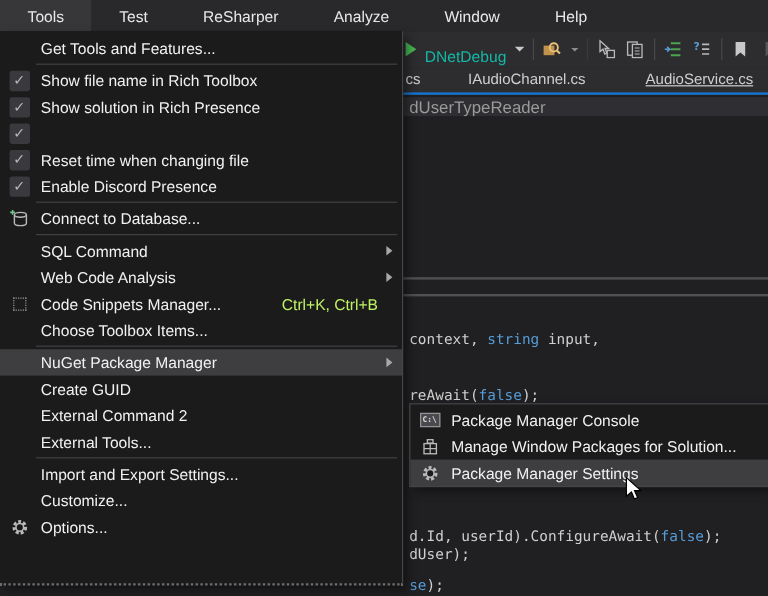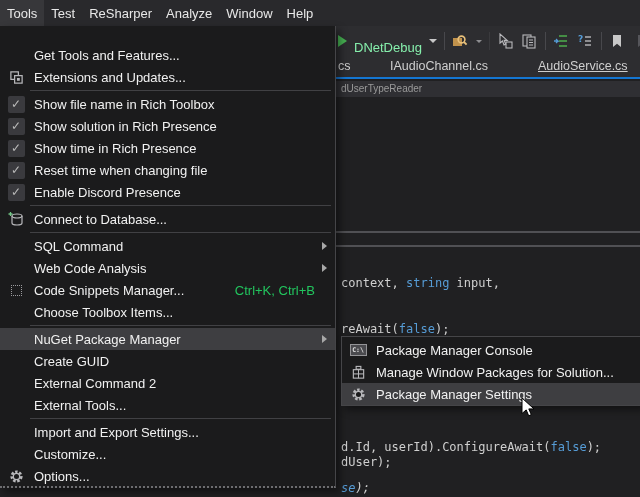--- a/index.html
+++ b/index.html
@@ -8,61 +8,61 @@
     --txt:#f1f1f1; --kw:#569cd6; --code:#cfcfcf; --accent:#1476d2;
   }
   *{box-sizing:border-box; margin:0; padding:0;}
   html,body{width:640px;height:497px;overflow:hidden;background:var(--editor-bg);
     font-family:"Liberation Sans", sans-serif;}
   .abs{position:absolute;}
 
   
   #menubar{left:0;top:0;width:640px;height:26px;background:var(--menubar-bg);
     display:flex;align-items:stretch;padding-left:0;z-index:5;}
-  .mb-item{display:flex;align-items:center;padding:0 7px;font-size:13px;color:#e8e8e8;cursor:default;}
+  .mb-item{display:flex;align-items:center;padding:0 23px;font-size:13px;color:#e8e8e8;cursor:default;}
   .mb-item.active{background:#37373a;}
 
   
   #toolbar{left:336px;right:0;top:26px;height:30px;background:var(--toolbar-bg);
     display:flex;align-items:center;gap:7px;padding-left:2px;overflow:hidden;}
   .tb-sep{width:1px;height:18px;background:#48484c;flex:0 0 auto;}
   .tb-sep.faint{background:#3a3a3d;}
   .tri-right{width:0;height:0;border-left:9px solid #47b353;border-top:6px solid transparent;border-bottom:6px solid transparent;}
   .caret{width:0;height:0;border-left:4px solid transparent;border-right:4px solid transparent;border-top:4px solid #c8c8c8;}
   .caret.small{border-left-width:3px;border-right-width:3px;border-top-width:3px;border-top-color:#8d8d90;}
-  #run-config{font-size:13px;color:#86efac;margin-top:13px;}
+  #run-config{font-size:13px;color:#14b8a6;margin-top:13px;}
   .tb-icon{width:17px;height:17px;display:inline-flex;align-items:center;justify-content:center;flex:0 0 auto;}
 
   
   #tabstrip{left:336px;right:0;top:56px;height:23px;background:var(--toolbar-bg);
     border-bottom:2px solid var(--accent);}
   .tab{position:absolute;top:0;height:21px;line-height:21px;font-size:12.5px;color:#cfcfcf;white-space:nowrap;cursor:default;}
 
   
   #breadcrumb{left:336px;right:0;top:81px;height:16px;background:#2f2f33;
-    font-size:10px;color:#9a9a9a;line-height:16px;padding-left:5px;overflow:hidden;}
+    font-size:14px;color:#9a9a9a;line-height:16px;padding-left:5px;overflow:hidden;}
 
   
   #editor{left:336px;right:0;top:97px;bottom:0;background:var(--editor-bg);}
   .member-sep{position:absolute;left:0;right:0;height:2px;background:#505054;}
   .code-line{position:absolute;left:5px;white-space:pre;font-family:"DejaVu Sans Mono", monospace;
     font-size:12px;line-height:15px;color:var(--code);text-align:center;}
   .code-line .kw{color:var(--kw);}
 
   
   #tools-menu{left:0;top:26px;width:336px;height:462px;background:var(--menu-bg);
     border-right:1px solid var(--menu-border);border-bottom:2px dotted #6d6d70;
-    box-shadow:4px 4px 8px rgba(0,0,0,.45);padding-top:18px;z-index:10;}
+    box-shadow:4px 4px 8px rgba(0,0,0,.45);padding-top:3px;z-index:10;}
   #nuget-submenu{left:341px;top:336px;width:302px;height:70px;background:var(--menu-bg);
     border:1px solid var(--menu-border);box-shadow:4px 4px 8px rgba(0,0,0,.45);
     padding-top:2px;z-index:11;}
   .mi{position:relative;height:22px;display:flex;align-items:center;cursor:default;}
   .mi.hl{background:var(--hl);}
   .mi .lbl{margin-left:34px;font-size:13px;color:var(--txt);white-space:nowrap;}
-  .mi .sc{margin-left:auto;margin-right:20px;font-size:13px;color:#22c55e;white-space:nowrap;}
+  .mi .sc{margin-left:auto;margin-right:20px;font-size:13px;color:#bef264;white-space:nowrap;}
   .mi .arr{position:absolute;right:8px;width:0;height:0;
     border-left:5px solid #a8a8a8;border-top:4px solid transparent;border-bottom:4px solid transparent;}
   .mi .ic{position:absolute;left:4px;width:24px;height:20px;display:flex;align-items:center;justify-content:center;}
   .msep{height:1px;background:#414144;margin:2px 4px 2px 30px;}
   .chk{width:17px;height:17px;background:#3a3a3e;border-radius:2px;color:#b8b8b8;
     font-size:12px;line-height:17px;text-align:center;}
   .console-chip{width:17px;height:12px;background:#4a4a4e;border:1px solid #949497;
     font-size:6.5px;font-weight:bold;color:#e0e0e0;line-height:10px;text-align:center;
     font-family:"DejaVu Sans Mono", monospace;}
   .snip-box{width:11px;height:11px;border:1px dotted #9a9a9d;background:transparent;}
@@ -147,55 +147,44 @@
   </div>
 <div id="breadcrumb" class="abs">dUserTypeReader</div>
 
 <div id="editor" class="abs">
   <div class="member-sep" style="top:134px"></div>
   <div class="member-sep" style="top:148px"></div>
 <div class="code-line" style="top: 179px;"><span>context, </span><span class="kw">string</span><span> input,</span></div>
     <div class="code-line" style="top: 225px;"><span>reAwait(</span><span class="kw">false</span><span>);</span></div>
     <div class="code-line" style="top: 343px;"><span>d.Id, userId).ConfigureAwait(</span><span class="kw">false</span><span>);</span></div>
     <div class="code-line" style="top: 358px;"><span>dUser);</span></div>
-    <div class="code-line" style="top: 384px; font-style: italic;"><span class="kw">se</span><span>);</span></div>
+    <div class="code-line" style="top: 384px;"><span class="kw">se</span><span>);</span></div>
   </div>
 
 <div id="tools-menu" class="abs">
     <div class="mi">
       <span class="lbl">Get Tools and Features...</span>
     </div>
-    <div class="mi">
-      <span class="ic">
-        <svg width="15" height="15" viewBox="0 0 16 16">
-          <rect x="2" y="2" width="8" height="8" fill="none" stroke="#b9b9bc" stroke-width="1.3"></rect>
-          <rect x="6" y="6" width="8" height="8" fill="#1b1b1c" stroke="#b9b9bc" stroke-width="1.3"></rect>
-          <rect x="8.5" y="8.5" width="3" height="3" fill="#b9b9bc"></rect>
-        </svg>
-      </span>
-      <span class="lbl">Extensions and Updates...</span>
-    </div>
     <div class="msep"></div>
     <div class="mi">
       <span class="ic">
         <span class="chk">✓</span>
       </span>
       <span class="lbl">Show file name in Rich Toolbox</span>
     </div>
     <div class="mi">
       <span class="ic">
         <span class="chk">✓</span>
       </span>
       <span class="lbl">Show solution in Rich Presence</span>
     </div>
     <div class="mi">
       <span class="ic">
         <span class="chk">✓</span>
       </span>
-      <span class="lbl">Show time in Rich Presence</span>
     </div>
     <div class="mi">
       <span class="ic">
         <span class="chk">✓</span>
       </span>
       <span class="lbl">Reset time when changing file</span>
     </div>
     <div class="mi">
       <span class="ic">
         <span class="chk">✓</span>

